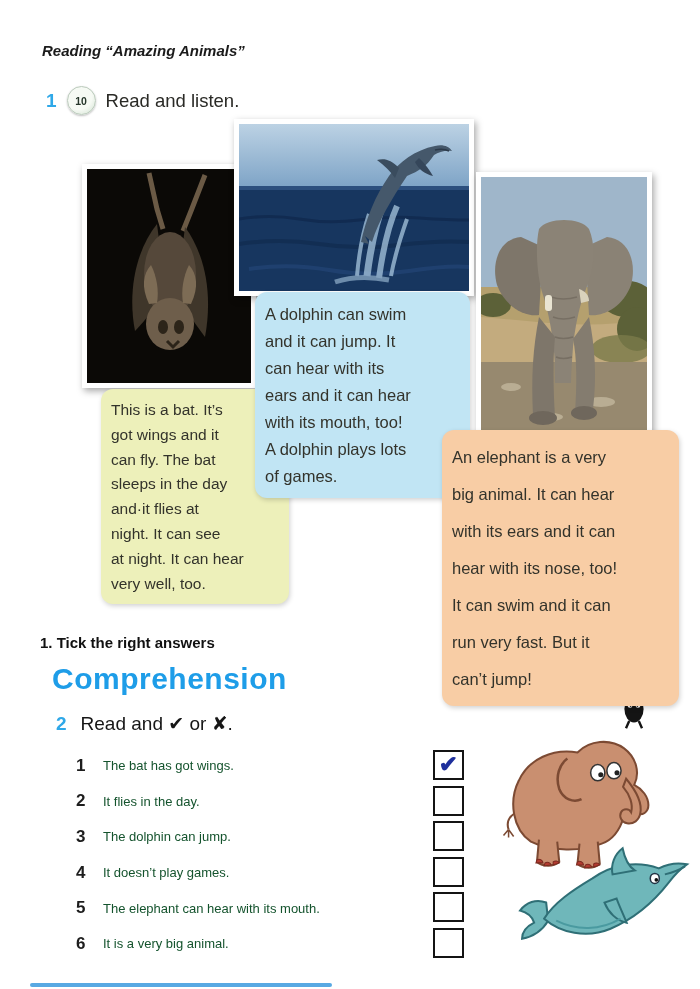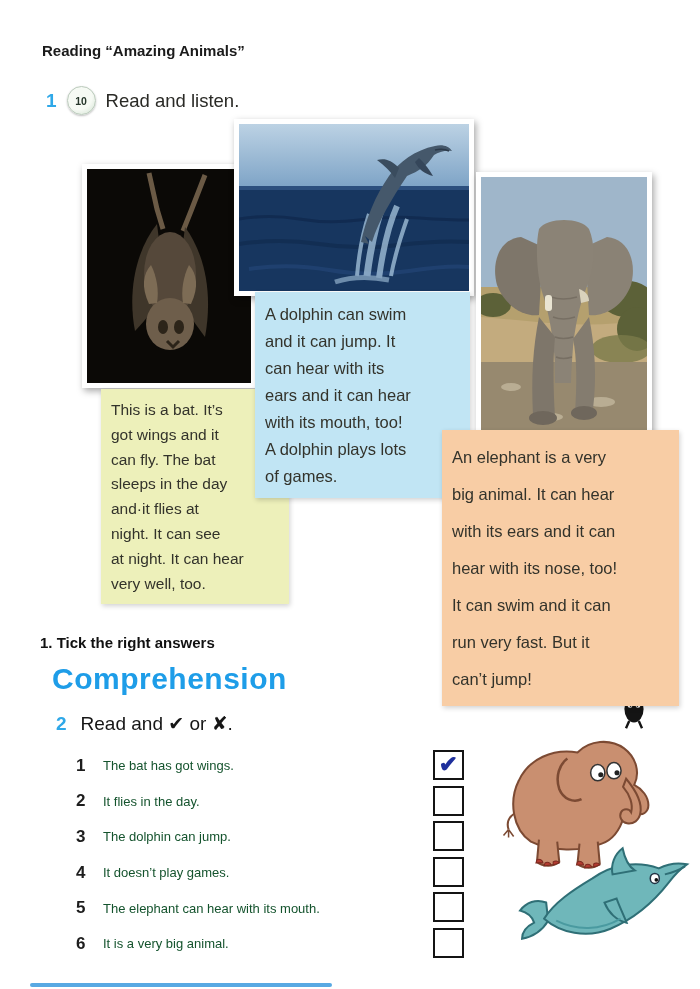--- a/index.html
+++ b/index.html
@@ -2,41 +2,41 @@
 <html><head>
 <meta charset="utf-8">
 <style>
   html,body{margin:0;padding:0;background:#fff;}
   #page{
     position:relative;width:700px;height:989px;background:#ffffff;
     font-family:"Liberation Sans",sans-serif;overflow:hidden;
     outline:1px solid #e3e3e3;
   }
   
-  .doc-title{position:absolute;left:42px;top:42px;font-size:15px;font-weight:bold;color:#1b1b1b;}
+  .doc-title{position:absolute;left:42px;top:42px;font-size:15px;font-weight:bold;color:#1b1b1b;font-style:italic;}
   .act-row{position:absolute;display:flex;align-items:center;}
   #act1{left:46px;top:86px;gap:10px;}
   .act-num{color:#2fa8e8;font-weight:bold;font-size:19px;}
   .act-text{font-size:18.5px;color:#2a2a26;}
   .audio-icon{
     width:27px;height:27px;border-radius:50%;
     background:radial-gradient(circle at 40% 35%, #f6faf4 55%, #cfe0cf 100%);
     border:1px solid #b9c9ba;display:inline-flex;align-items:center;justify-content:center;gap:14px;
     box-shadow:0 1px 2px rgba(0,0,0,.25);cursor:pointer;
   }
   .audio-icon .dash{width:5px;height:2.5px;background:#3c4c3c;border-radius:1px;}
   .audio-icon .num{font-size:10.5px;font-weight:bold;color:#27372b;}
   
   .photo{position:absolute;background:#fff;padding:5px;box-shadow:2px 3px 7px rgba(0,0,0,.35);z-index:2;}
   .photo svg{display:block;}
   #bat-photo{left:82px;top:164px;}
   #dolphin-photo{left:234px;top:119px;}
   #elephant-photo{left:476px;top:172px;}
   
-  .card{position:absolute;z-index:3;padding:9px 8px 8px 10px;box-shadow:1px 2px 5px rgba(0,0,0,.18);}
+  .card{position:absolute;z-index:3;padding:9px 8px 8px 10px;box-shadow:1px 2px 5px rgba(0,0,0,.18);border-radius:12px;}
   .card p{margin:0;white-space:pre-line;color:#33332b;}
   #bat-card{left:85px;top:389px;width:170px;background:#edf0ba;margin-left:16px;}
   #bat-card p{font-size:15.5px;line-height:24.8px;}
   #dolphin-card{left:255px;top:292px;width:197px;background:#c1e5f4;}
   #dolphin-card p{font-size:16.5px;line-height:27px;}
   #elephant-card{left:442px;top:430px;width:219px;background:#f8cda5;}
   #elephant-card p{font-size:16.5px;line-height:37px;}
   
   .section-note{position:absolute;left:40px;top:634px;font-size:15px;font-weight:bold;color:#111;}
   .comp-heading{position:absolute;left:52px;top:662px;font-size:30px;font-weight:bold;color:#1e9de8;letter-spacing:.5px;}

